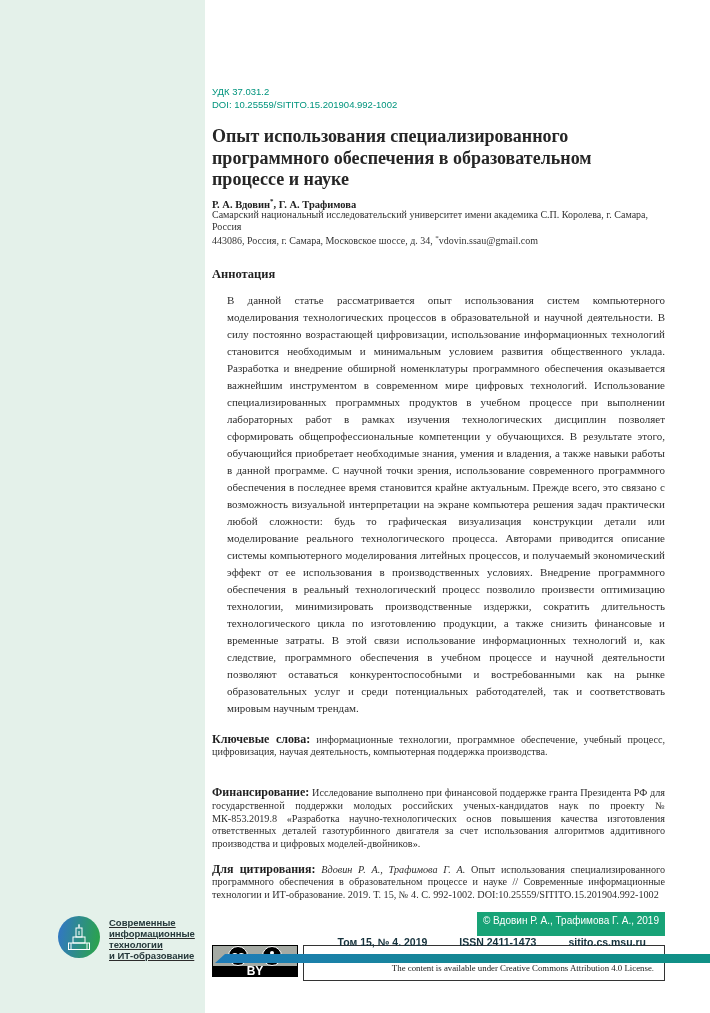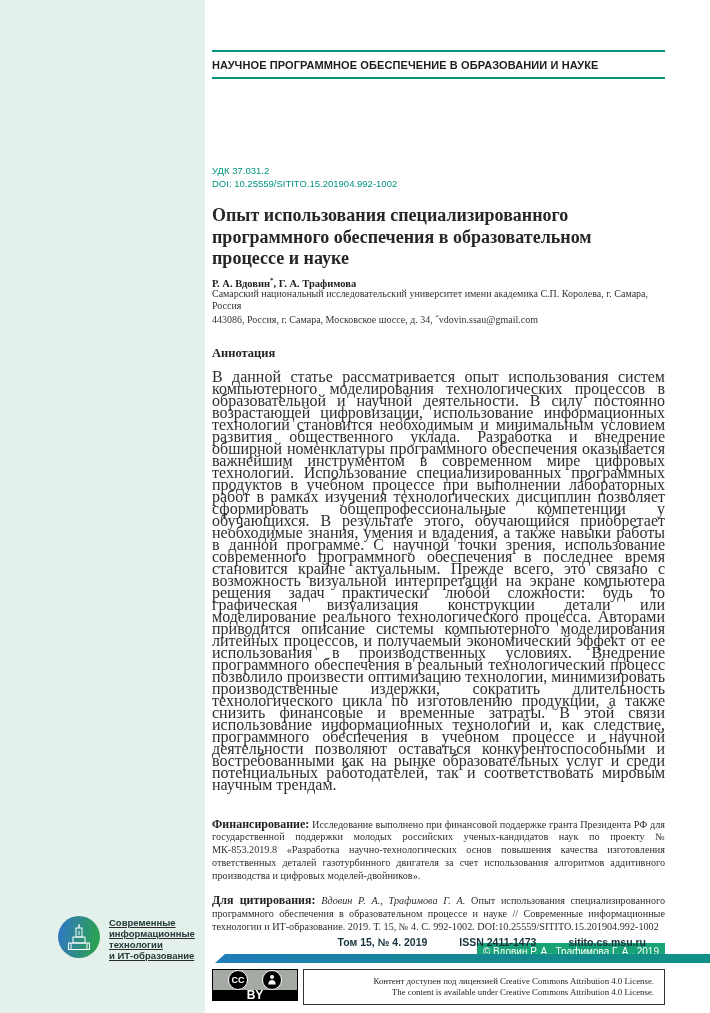--- a/index.html
+++ b/index.html
@@ -51,39 +51,39 @@
   .affil {
     font-size: 10px; line-height: 11.8px; color: #333;
   }
   .email { color: #333; text-decoration: none; }
   h2.abstract-heading {
     margin-top: 20px;
     font-size: 12.5px; font-weight: bold; color: #1f1f1f;
   }
   p.abstract {
     margin-top: 10px;
-    font-size: 16px; line-height: 12px;
-    text-align: justify; color: #2e2e2e;
+    font-size: 11px; line-height: 17px;
+    text-align: justify; color: #2e2e2e; margin-left: 15px;
   }
   p.inline-block-para {
     font-size: 10.2px; line-height: 12.7px;
     text-align: justify; color: #2e2e2e;
   }
   p.kw  { margin-top: 16px; }
   p.fin { margin-top: 27px; }
   p.cit { margin-top: 12px; }
   p.inline-block-para b.big-label { font-size: 12px; color: #1f1f1f; }
   
   .copyright-row { margin-top: 8px; text-align: right; }
   .copyright-badge {
     display: inline-block;
     background: #18a377; color: #ffffff;
     font-family: "Liberation Sans", sans-serif;
     font-size: 10px; font-weight: normal;
-    padding: 3px 6px 3px 6px;
+    padding: 3px 6px 10px 6px;
   }
   
   .license-row { margin-top: 9px; display: flex; align-items: stretch; }
   .cc-badge {
     width: 86px; height: 32px; flex: 0 0 86px;
     border: 1px solid #000; background: #a5aaa4;
     display: flex; flex-direction: column;
   }
   .cc-icons {
     flex: 1; display: flex; align-items: center; justify-content: space-around;
@@ -135,40 +135,38 @@
     clip-path: polygon(10px 0, 100% 0, 100% 100%, 0 100%);
   }
 </style>
 </head>
 <body>
 
 <div class="mint-band"></div>
 
 <div class="content">
 
-  <div class="section-header">
-    <span>НАУЧНОЕ ПРОГРАММНОЕ ОБЕСПЕЧЕНИЕ В ОБРАЗОВАНИИ И НАУКЕ</span>
-  </div>
 
   <div class="meta">
     <div>УДК 37.031.2</div>
     <div>DOI: 10.25559/SITITO.15.201904.992-1002</div>
   </div>
 
   <h1 class="article-title">Опыт использования специализированного программного обеспечения в образовательном процессе и науке</h1>
 
   <div class="authors"><span>Р. А. Вдовин</span><sup>*</sup><span>, Г. А. Трафимова</span></div>
 
   <div class="affil">Самарский национальный исследовательский университет имени академика С.П. Королева, г. Самара, Россия</div>
   <div class="affil"><span>443086, Россия, г. Самара, Московское шоссе, д. 34, </span><sup>*</sup><span class="email">vdovin.ssau@gmail.com</span></div>
 
   <h2 class="abstract-heading">Аннотация</h2>
 
   <p class="abstract">В данной статье рассматривается опыт использования систем компьютерного моделирования технологических процессов в образовательной и научной деятельности. В силу постоянно возрастающей цифровизации, использование информационных технологий становится необходимым и минимальным условием развития общественного уклада. Разработка и внедрение обширной номенклатуры программного обеспечения оказывается важнейшим инструментом в современном мире цифровых технологий. Использование специализированных программных продуктов в учебном процессе при выполнении лабораторных работ в рамках изучения технологических дисциплин позволяет сформировать общепрофессиональные компетенции у обучающихся. В результате этого, обучающийся приобретает необходимые знания, умения и владения, а также навыки работы в данной программе. С научной точки зрения, использование современного программного обеспечения в последнее время становится крайне актуальным. Прежде всего, это связано с возможность визуальной интерпретации на экране компьютера решения задач практически любой сложности: будь то графическая визуализация конструкции детали или моделирование реального технологического процесса. Авторами приводится описание системы компьютерного моделирования литейных процессов, и получаемый экономический эффект от ее использования в производственных условиях. Внедрение программного обеспечения в реальный технологический процесс позволило произвести оптимизацию технологии, минимизировать производственные издержки, сократить длительность технологического цикла по изготовлению продукции, а также снизить финансовые и временные затраты. В этой связи использование информационных технологий и, как следствие, программного обеспечения в учебном процессе и научной деятельности позволяют оставаться конкурентоспособными и востребованными как на рынке образовательных услуг и среди потенциальных работодателей, так и соответствовать мировым научным трендам.</p>
 
+  <p class="inline-block-para kw"><b class="big-label">Ключевые слова:</b> <span>информационные технологии, программное обеспечение, учебный процесс, цифровизация, научая деятельность, компьютерная поддержка производства.</span></p>
 
   <p class="inline-block-para fin"><b class="big-label">Финансирование:</b> <span>Исследование выполнено при финансовой поддержке гранта Президента РФ для государственной поддержки молодых российских ученых-кандидатов наук по проекту № МК-853.2019.8 «Разработка научно-технологических основ повышения качества изготовления ответственных деталей газотурбинного двигателя за счет использования алгоритмов аддитивного производства и цифровых моделей-двойников».</span></p>
 
   <p class="inline-block-para cit"><b class="big-label">Для цитирования:</b> <i>Вдовин Р. А., Трафимова Г. А.</i> <span>Опыт использования специализированного программного обеспечения в образовательном процессе и науке // Современные информационные технологии и ИТ-образование. 2019. Т. 15, № 4. С. 992-1002. DOI:10.25559/SITITO.15.201904.992-1002</span></p>
 
   <div class="copyright-row">
     <span class="copyright-badge">© Вдовин Р. А., Трафимова Г. А., 2019</span>
   </div>
 
   <div class="license-row">

